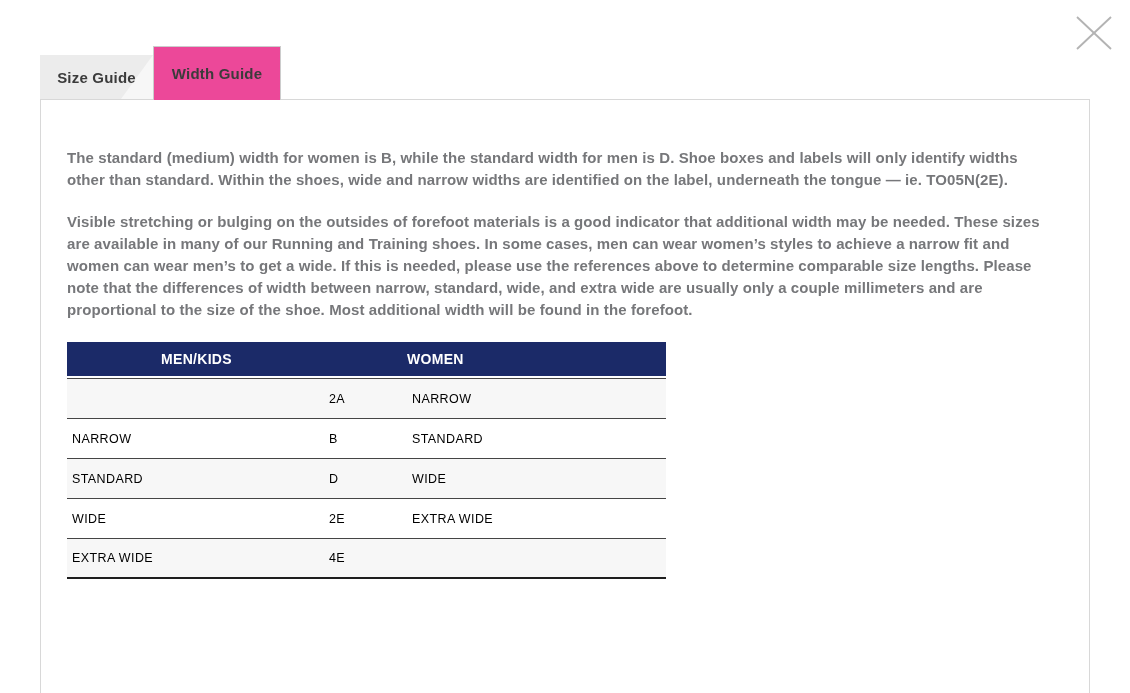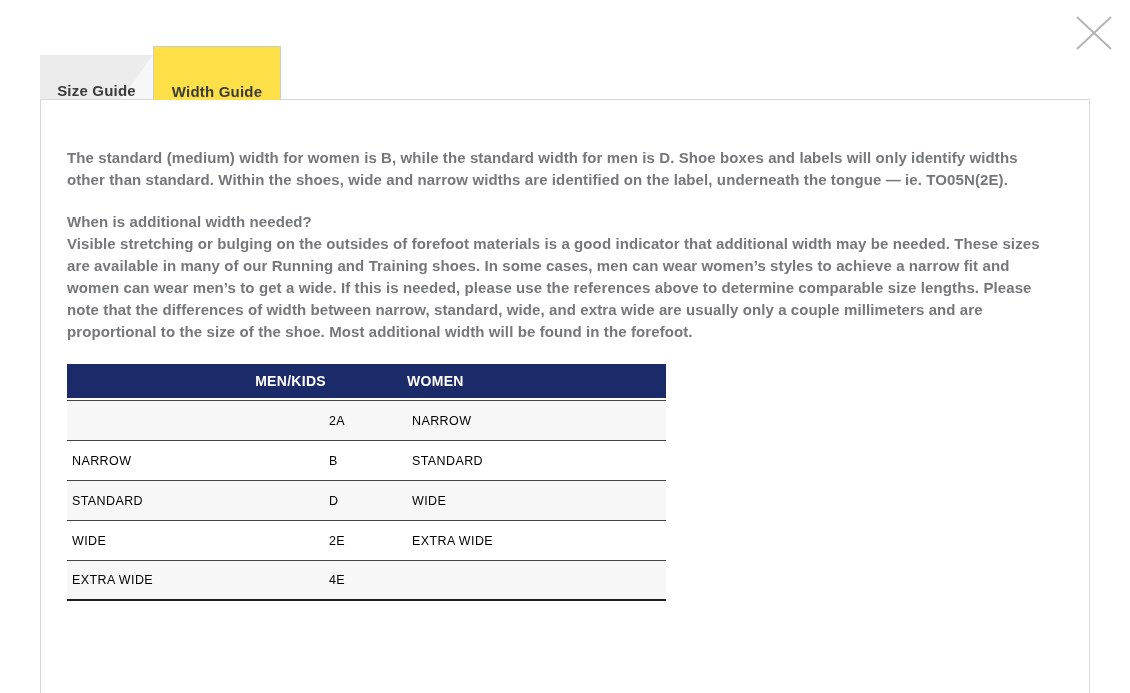--- a/index.html
+++ b/index.html
@@ -26,21 +26,21 @@
   
   .tabs-row {
     position: absolute;
     left: 40px; top: 45px;
     height: 54px;
     display: flex;
     align-items: flex-end;
   }
   .tab {
     display: flex;
-    align-items: flex-end;
+    align-items: center;
     justify-content: center;
     font-size: 15px;
     font-weight: 700;
     color: #3b3b3b;
     letter-spacing: 0.2px;
     cursor: pointer;
   }
   .tab-inactive {
     width: 113px;
     height: 44px;
@@ -53,21 +53,21 @@
     content: "";
     position: absolute;
     right: 0; bottom: 0;
     width: 32px; height: 44px;
     background: #f7f7f7;
     clip-path: polygon(0 100%, 100% 0, 100% 100%);
   }
   .tab-active {
     width: 128px;
     height: 54px;
-    background: #fde047;
+    background: #ec4899;
     border: 1px solid #cccccc;
     border-bottom: none;
     margin-bottom: -1px;
     position: relative;
     z-index: 2;
   }
 
   
   .panel {
     position: absolute;
@@ -97,21 +97,21 @@
   .thead {
     display: flex;
     align-items: center;
     height: 34px;
     background: #1b2a68;
     color: #ffffff;
     font-size: 14px;
     font-weight: 700;
     letter-spacing: 0.3px;
   }
-  .th-men   { width: 259px; text-align: right; }
+  .th-men   { width: 259px; text-align: center; }
   .th-code  { width: 81px; }
   .th-women { width: 259px; text-align: left; }
 
   .tbody {
     margin-top: 2px;
     border-top: 1px solid #454545;
   }
   .trow {
     display: flex;
     align-items: center;
@@ -147,21 +147,20 @@
   <div class="tab tab-active">
     <span class="tab-label">Width Guide</span>
   </div>
 </div>
 
 <div class="panel">
 
   <p class="body-text para-1">The standard (medium) width for women is B, while the standard width for men is D. Shoe boxes and labels will only identify widths other than standard. Within the shoes, wide and narrow widths are identified on the label, underneath the tongue — ie. TO05N(2E).</p>
 
   <div class="body-text">
-    <div>When is additional width needed?</div>
     <div>Visible stretching or bulging on the outsides of forefoot materials is a good indicator that additional width may be needed. These sizes are available in many of our Running and Training shoes. In some cases, men can wear women’s styles to achieve a narrow fit and women can wear men’s to get a wide. If this is needed, please use the references above to determine comparable size lengths. Please note that the differences of width between narrow, standard, wide, and extra wide are usually only a couple millimeters and are proportional to the size of the shoe. Most additional width will be found in the forefoot.</div>
   </div>
 
   <div class="width-table">
     <div class="thead">
       <div class="th-men">MEN/KIDS</div>
       <div class="th-code"></div>
       <div class="th-women">WOMEN</div>
     </div>
     <div class="tbody">

